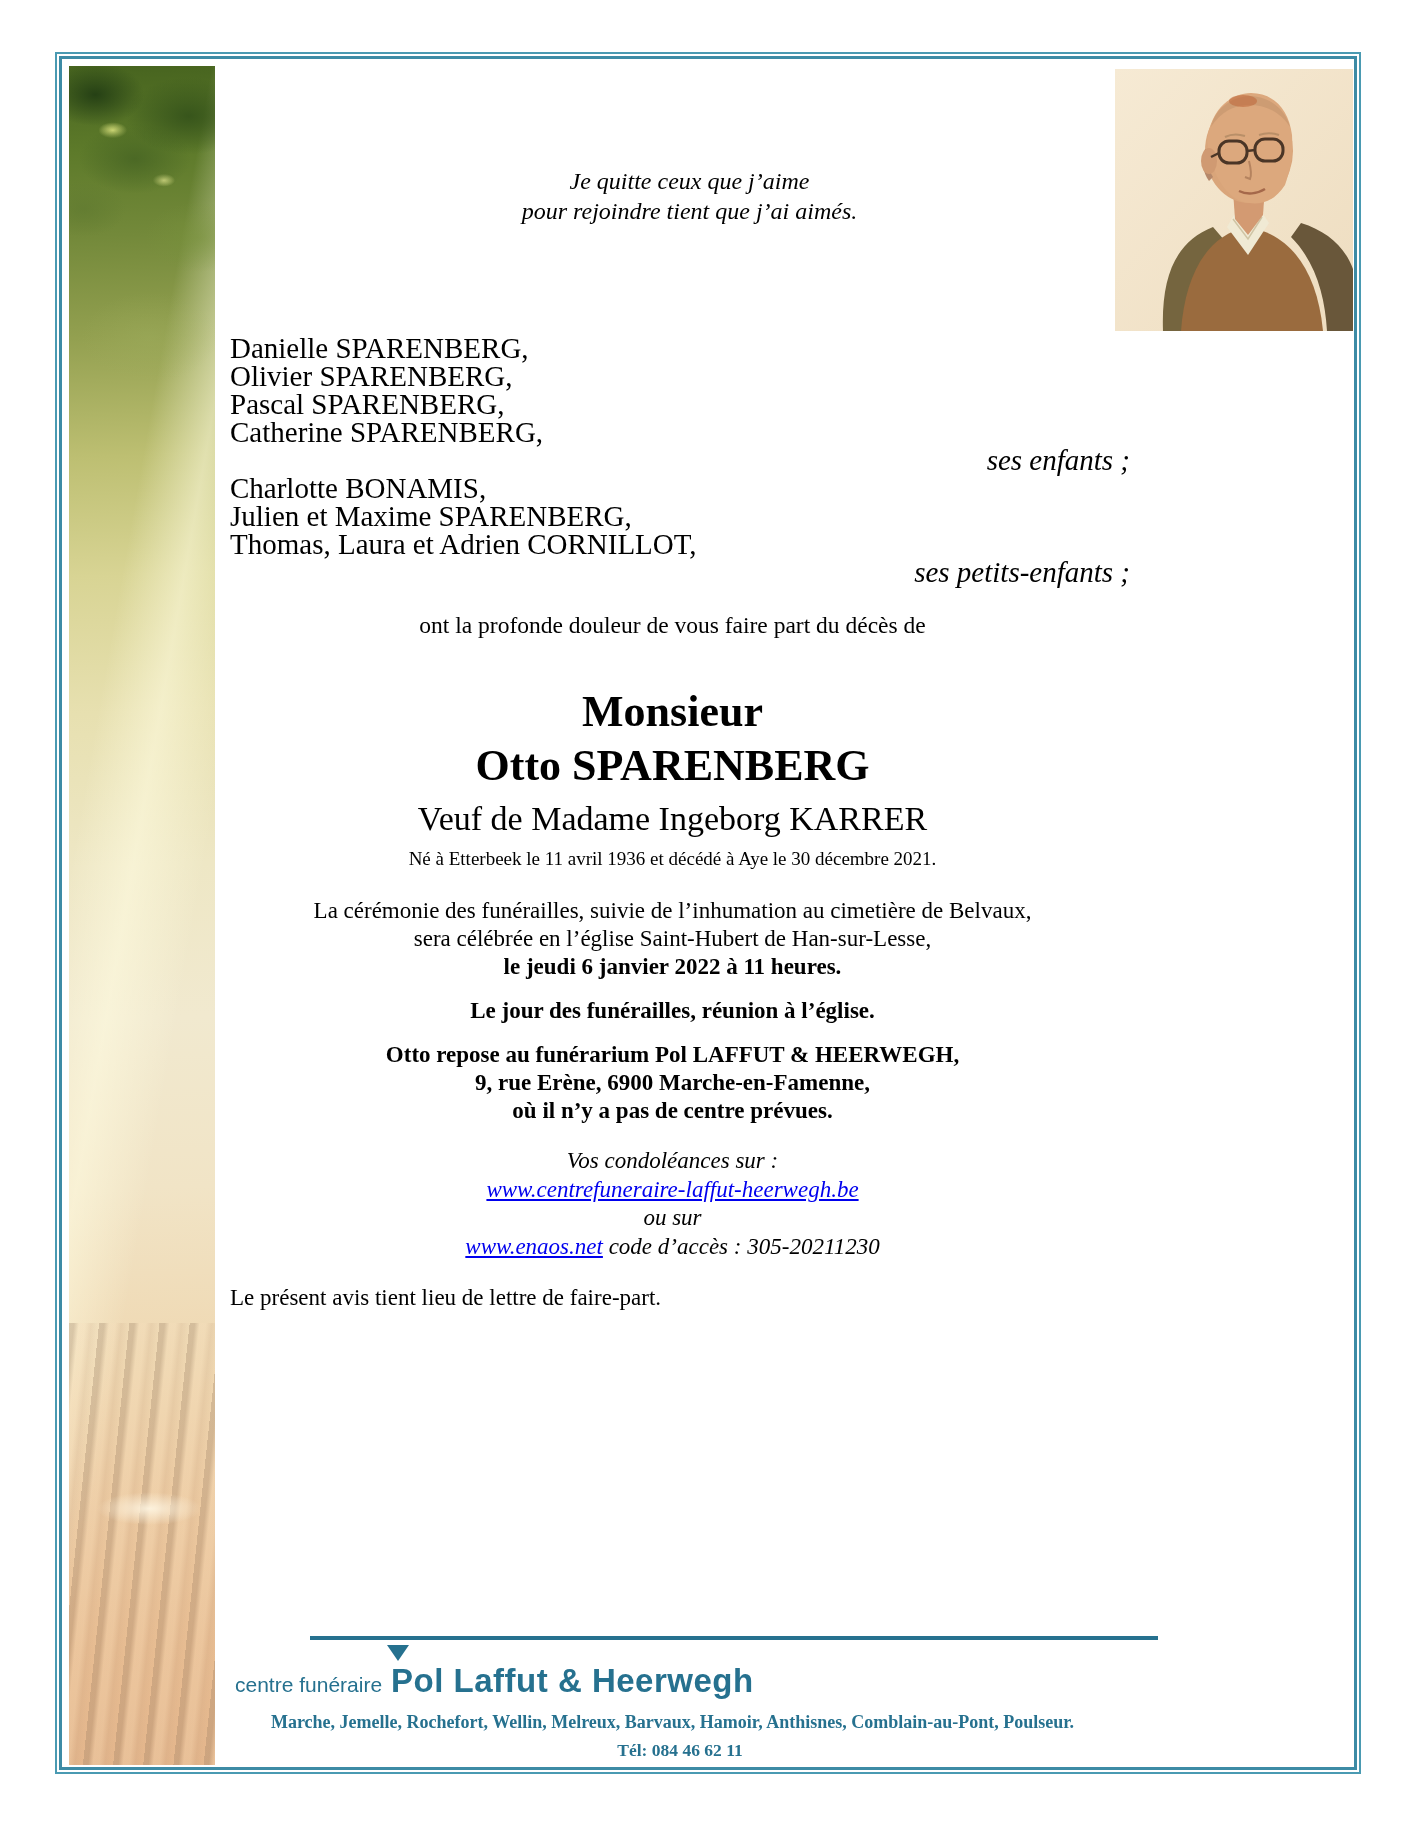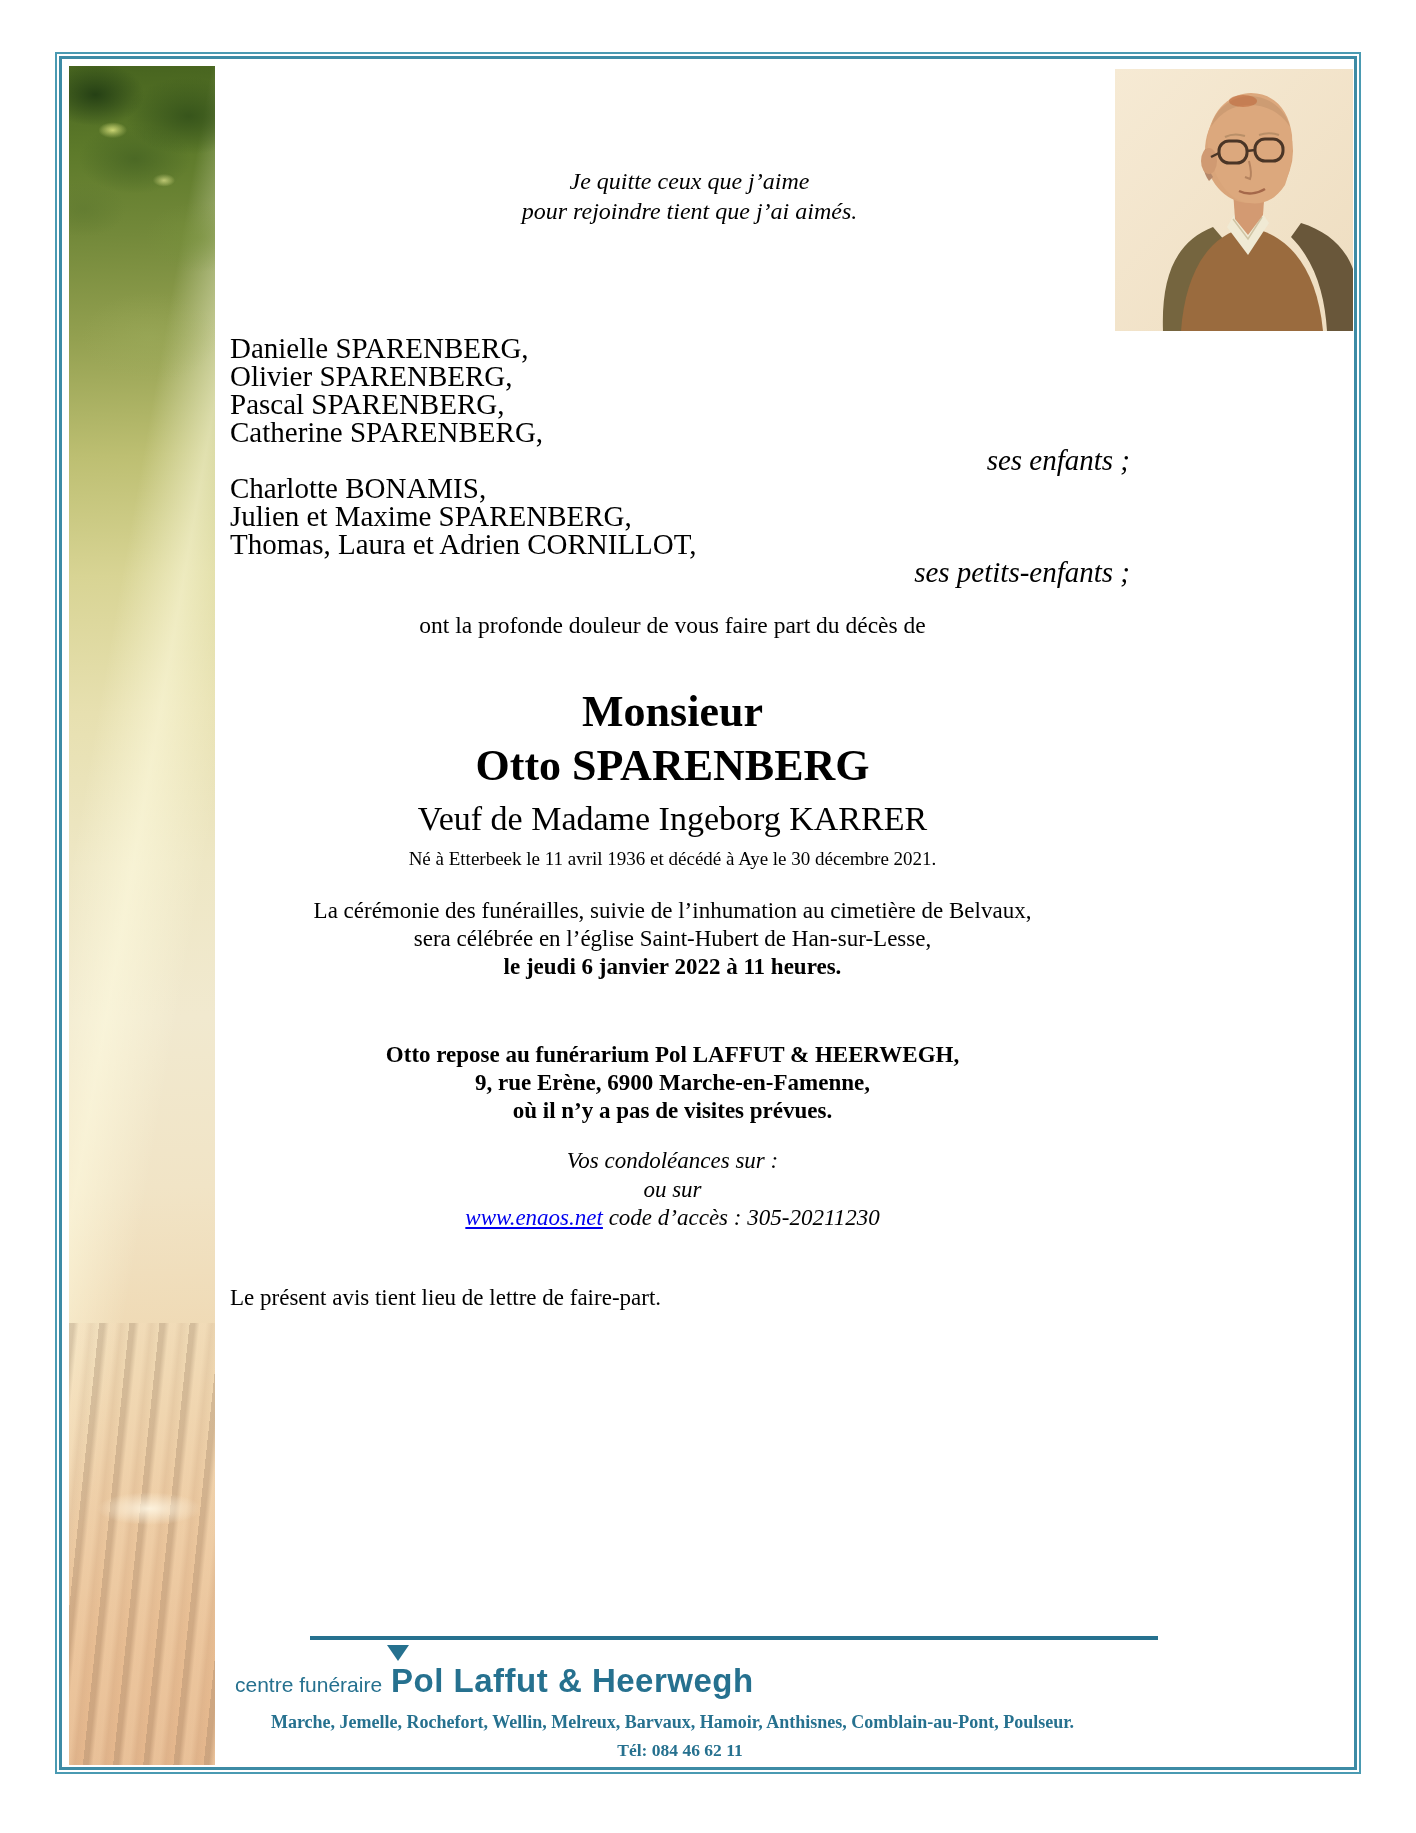--- a/index.html
+++ b/index.html
@@ -190,29 +190,31 @@
     <div class="blk title-name c">Otto SPARENBERG</div>
     <div class="blk relation c">Veuf de Madame Ingeborg KARRER</div>
     <div class="blk birth c">Né à Etterbeek le 11 avril 1936 et décédé à Aye le 30 décembre 2021.</div>
 
     <div class="blk ceremony c">
       <div>La cérémonie des funérailles, suivie de l’inhumation au cimetière de Belvaux,</div>
       <div>sera célébrée en l’église Saint-Hubert de Han-sur-Lesse,</div>
       <div class="b">le jeudi 6 janvier 2022 à 11 heures.</div>
     </div>
 
+    <div class="blk meeting c">Le jour des funérailles, réunion à l’église.</div>
 
     <div class="blk repose c">
       <div>Otto repose au funérarium Pol LAFFUT &amp; HEERWEGH,</div>
       <div>9, rue Erène, 6900 Marche-en-Famenne,</div>
-      <div>où il n’y a pas de visites prévues.</div>
+      <div>où il n’y a pas de centre prévues.</div>
     </div>
 
     <div class="blk condol c">
       <div>Vos condoléances sur :</div>
+      <div><a class="doc-link">www.centrefuneraire-laffut-heerwegh.be</a></div>
       <div>ou sur</div>
       <div>
         <a class="doc-link">www.enaos.net</a>
         <span>code d’accès : 305-20211230</span>
       </div>
     </div>
 
     <div class="blk notice l">Le présent avis tient lieu de lettre de faire-part.</div>
 
   </div>

